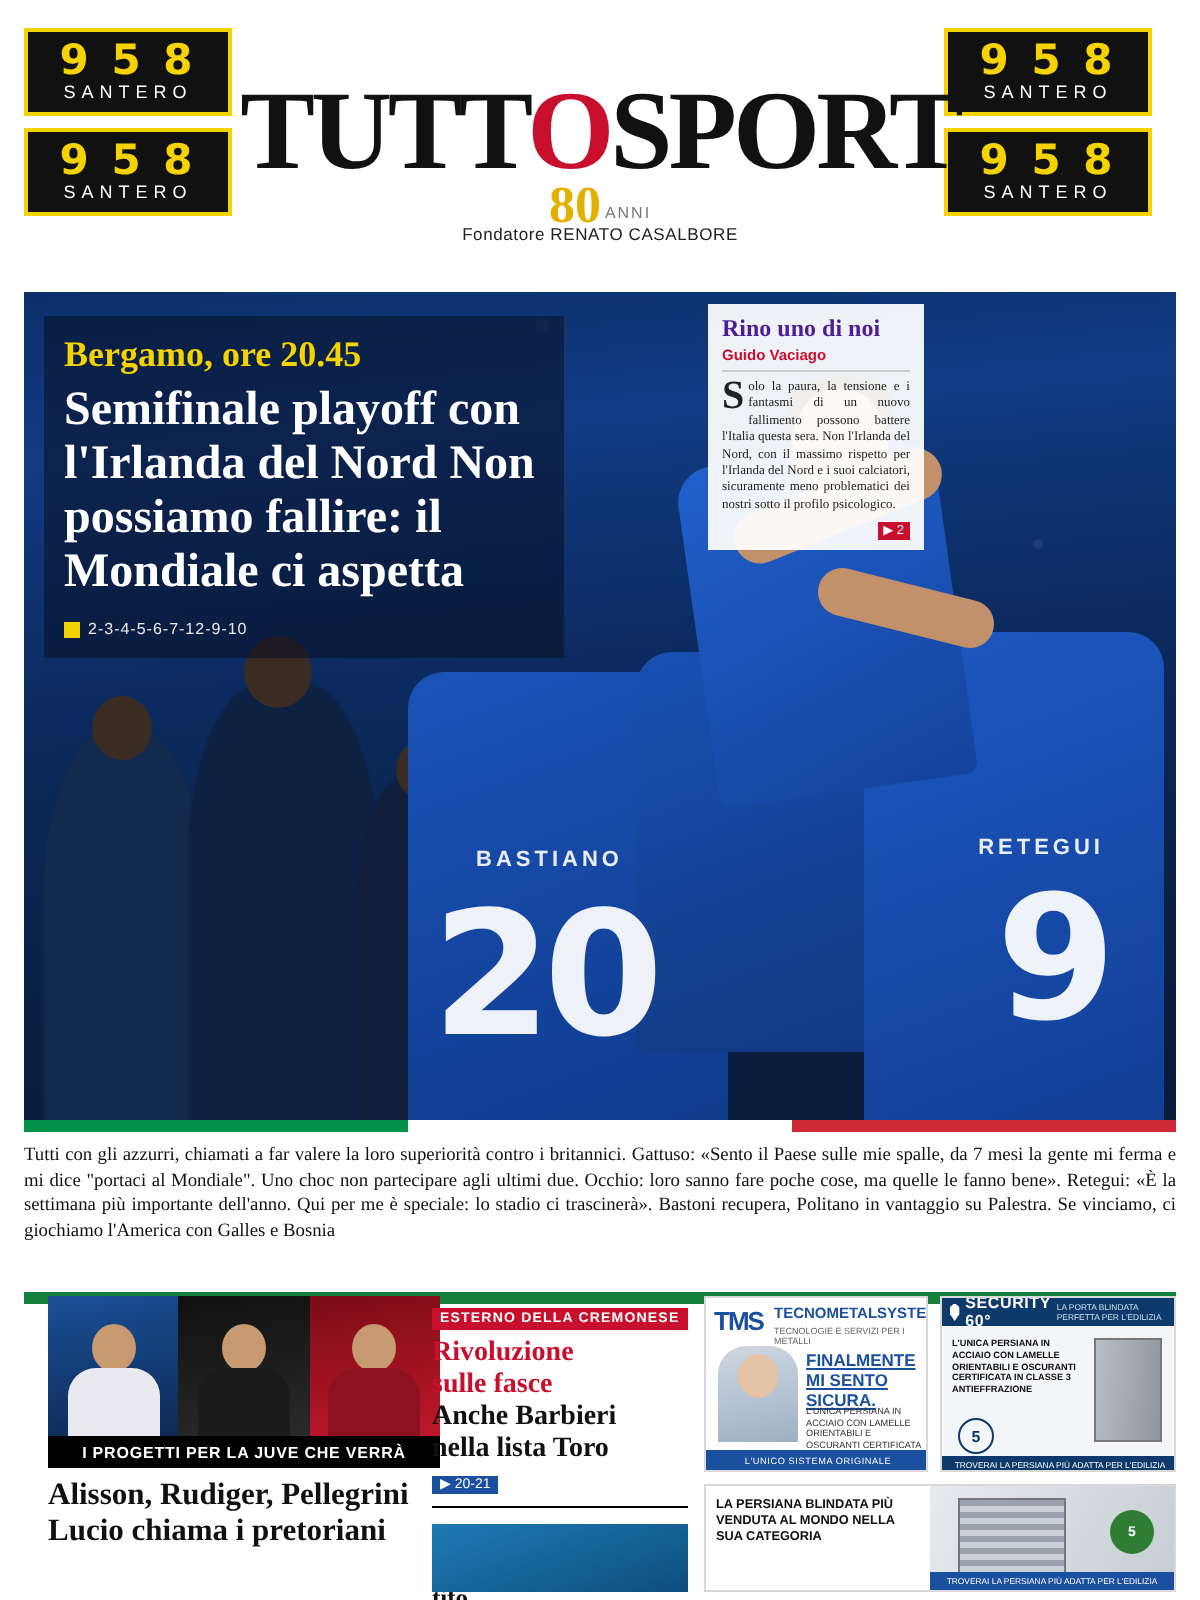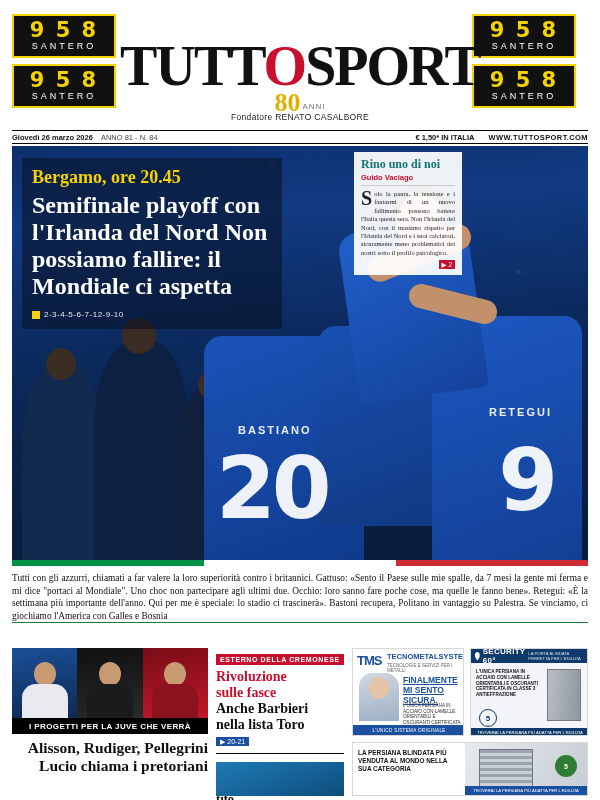--- a/index.html
+++ b/index.html
@@ -113,21 +113,21 @@
     font-family: "DejaVu Sans", sans-serif; font-weight: bold;
     font-size: 86px; line-height: 80px; letter-spacing: -4px;
   }
   #num20 { left: 48px; bottom: 38px; }
   #num9 { right: 34px; bottom: 46px; }
   .name-tag {
     position: absolute; color: rgba(255,255,255,.9); font-size: 11px;
     letter-spacing: 2px; font-weight: bold;
   }
   #nm1 { left: 70px; bottom: 130px; }
-  #nm2 { right: 36px; bottom: 148px; }
+  #nm2 { right: 36px; bottom: 136px; }
   .arm {
     position: absolute; background: #c2906a; border-radius: 20px;
   }
   #arm1 { left: 196px; bottom: 300px; width: 110px; height: 26px; transform: rotate(-22deg); }
   #arm2 { left: 240px; bottom: 250px; width: 90px; height: 24px; transform: rotate(14deg); }
   .head {
     position: absolute; border-radius: 50% 50% 45% 45%; background:#d2a47e;
   }
   #head-top { left: 228px; bottom: 316px; width: 48px; height: 56px; }
   .hair { position: absolute; border-radius: 50% 50% 0 0; background: #2a1c12; }
@@ -152,21 +152,21 @@
   }
   .head-foot .sq { width: 8px; height: 8px; background: #f5d300; display: inline-block; }
 
   
   .comment-box {
     position: absolute; right: 18px; top: 152px; width: 108px;
     background: rgba(255,255,255,.93); padding: 6px 7px;
   }
   .comment-title {
     font-family: "Liberation Serif", serif; font-weight: bold;
-    font-size: 12px; color: #0f766e; line-height: 13px;
+    font-size: 12px; color: #4c1d95; line-height: 13px;
   }
   .comment-author {
     font-size: 7.5px; color: #c8102e; font-weight: bold; margin: 2px 0 4px;
     border-bottom: 1px solid #ccc; padding-bottom: 3px;
   }
   .comment-body {
     font-family: "Liberation Serif", serif; font-size: 6.5px; line-height: 8.4px;
     color: #222; text-align: justify;
   }
   .comment-body::first-letter {
@@ -194,27 +194,27 @@
   .tricolor i { flex: 1; display: block; }
   .tc-g { background: #009246; }
   .tc-w { background: #ffffff; }
   .tc-r { background: #ce2b37; }
 
   
   .summary {
     position: absolute; left: 12px; top: 572px; width: 576px;
     font-family: "Liberation Serif", serif;
     font-size: 9.4px; line-height: 12.6px; color: #111; text-align: justify;
-    border-bottom: 1px solid #15803d; padding-bottom: 0;
+    border-bottom: 6px solid #15803d; padding-bottom: 24px;
   }
 
   
   .bottom { position: absolute; left: 12px; top: 648px; width: 576px; height: 148px; }
 
-  .col-a { position: absolute; left: 0; top: 0; width: 196px; height: 148px; text-align: right; }
+  .col-a { position: absolute; left: 12px; top: 0; width: 196px; height: 148px; }
   .photo-strip {
     position: relative; width: 196px; height: 70px; overflow: hidden;
     background: linear-gradient(160deg,#123b6e,#0b2448);
     display: flex;
   }
   .ps-cell { flex: 1; position: relative; }
   .ps-1 { background: linear-gradient(170deg,#1a4f96,#0d2a55); }
   .ps-2 { background: linear-gradient(170deg,#101010,#2a2a2a); }
   .ps-3 { background: linear-gradient(170deg,#7a0d16,#c0172a); }
   .ps-head {
@@ -377,27 +377,20 @@
 
   <div class="masthead">
     <div class="masthead-title"><span>TUTT</span><span class="o-red">O</span><span>SPORT</span></div>
     <div class="masthead-sub">Fondatore RENATO CASALBORE</div>
     <div class="anni-badge">
       <span class="anni-80">80</span>
       <span class="anni-txt">ANNI</span>
     </div>
   </div>
 
-  <div class="infobar">
-    <span class="date">Giovedì 26 marzo 2026</span>
-    <span class="anno">ANNO 81 - N. 84</span>
-    <span class="spacer"></span>
-    <span class="price">€ 1,50* IN ITALIA</span>
-    <span class="site">WWW.TUTTOSPORT.COM</span>
-  </div>
 
   <div class="photo">
     <div class="crowd"></div>
 
     <div class="sil" id="sil1"></div>
     <div class="sil" id="sil2"></div>
     <div class="sil" id="sil3"></div>
     <div class="sil-head" id="h1"></div>
     <div class="sil-head" id="h2"></div>
     <div class="sil-head" id="h3"></div>

